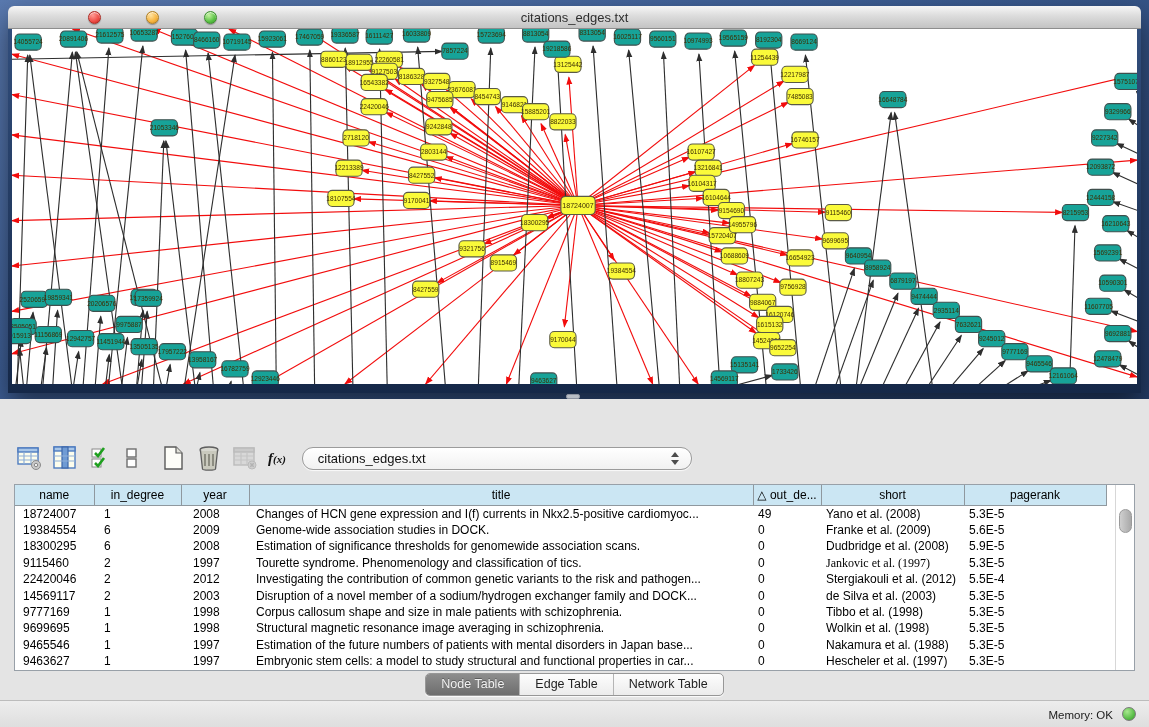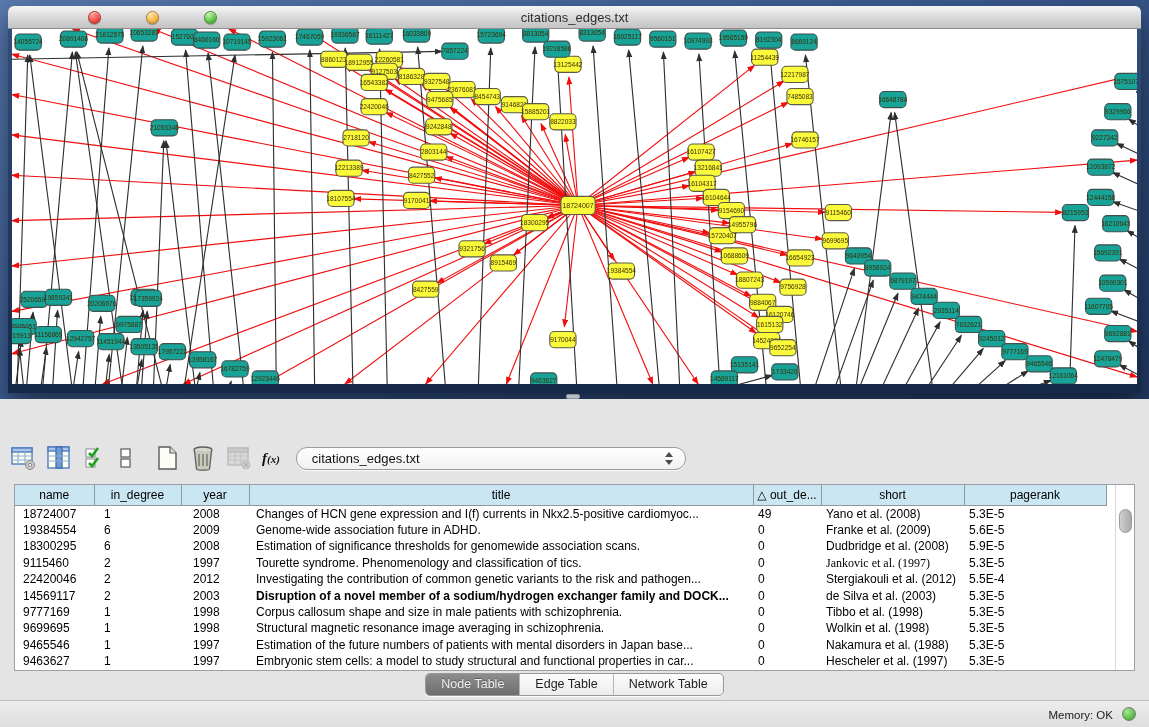--- a/index.html
+++ b/index.html
@@ -33,21 +33,21 @@
 
   
   #table-panel { position:absolute; left:0; top:399px; width:1149px; height:301px; background:#e4e4e4; }
   .panel-header { position:relative; height:30px;
     background:linear-gradient(#f7f7f7,#d9d9d9 70%,#cfcfcf);
     border-top:1px solid #97a0ad; border-bottom:1px solid #b5b5b5; }
   .panel-header .ph-title { line-height:29px; padding-left:12px; font-size:12px; color:#1c1c1c; }
   .ph-icons { position:absolute; right:10px; top:6px; display:flex; gap:12px; align-items:center; }
 
   .toolbar { position:absolute; left:0; top:30px; width:1149px; height:58px;
-    display:flex; align-items:center; padding-left:8px; }
+    display:flex; align-items:center; padding-left:14px; }
   .tb-icon { width:30px; height:30px; margin-right:6px; display:flex; align-items:center; justify-content:center; }
   .fx { font-family:"Liberation Serif", serif; font-style:italic; font-weight:bold;
     font-size:15px; color:#111; margin:0 4px 0 2px; }
   .combo { position:relative; width:390px; height:23px; margin-left:12px;
     border:1px solid #9b9b9b; border-radius:11px;
     background:linear-gradient(#ffffff,#f1f1f1); box-shadow:0 1px 1px rgba(255,255,255,.8); }
   .combo .cv { line-height:21px; padding-left:15px; font-size:13px; color:#111; }
   .combo .arrows { position:absolute; right:12px; top:4px; }
   .combo .arrows i { display:block; width:0; height:0; border-left:4px solid transparent; border-right:4px solid transparent; }
   .combo .arrows i.up { border-bottom:5px solid #4c4c4c; margin-bottom:3px; }
@@ -584,21 +584,21 @@
               <td style="padding-left: 12px;">2008</td>
               <td style="padding-left: 7px;">Changes of HCN gene expression and I(f) currents in Nkx2.5-positive cardiomyoc...</td>
               <td style="padding-left: 5px;">49</td>
               <td style="padding-left: 5px;">Yano et al. (2008)</td>
               <td style="padding-left: 5px;">5.3E-5</td>
             </tr>
             <tr>
               <td style="padding-left: 8px;">19384554</td>
               <td style="padding-left: 10px;">6</td>
               <td style="padding-left: 12px;">2009</td>
-              <td style="padding-left: 7px;">Genome-wide association future in ADHD.</td>
+              <td style="padding-left: 7px;">Genome-wide association studies in DOCK.</td>
               <td style="padding-left: 5px;">0</td>
               <td style="padding-left: 5px;">Franke et al. (2009)</td>
               <td style="padding-left: 5px;">5.6E-5</td>
             </tr>
             <tr>
               <td style="padding-left: 8px;">18300295</td>
               <td style="padding-left: 10px;">6</td>
               <td style="padding-left: 12px;">2008</td>
               <td style="padding-left: 7px;">Estimation of significance thresholds for genomewide association scans.</td>
               <td style="padding-left: 5px;">0</td>
@@ -620,21 +620,21 @@
               <td style="padding-left: 12px;">2012</td>
               <td style="padding-left: 7px;">Investigating the contribution of common genetic variants to the risk and pathogen...</td>
               <td style="padding-left: 5px;">0</td>
               <td style="padding-left: 5px;">Stergiakouli et al. (2012)</td>
               <td style="padding-left: 5px;">5.5E-4</td>
             </tr>
             <tr>
               <td style="padding-left: 8px;">14569117</td>
               <td style="padding-left: 10px;">2</td>
               <td style="padding-left: 12px;">2003</td>
-              <td style="padding-left: 7px; font-weight: bold;">Disruption of a novel member of a sodium/hydrogen exchanger family and DOCK...</td>
+              <td style="padding-left: 7px;">Disruption of a novel member of a sodium/hydrogen exchanger family and DOCK...</td>
               <td style="padding-left: 5px;">0</td>
               <td style="padding-left: 5px;">de Silva et al. (2003)</td>
               <td style="padding-left: 5px;">5.3E-5</td>
             </tr>
             <tr>
               <td style="padding-left: 8px;">9777169</td>
               <td style="padding-left: 10px;">1</td>
               <td style="padding-left: 12px;">1998</td>
               <td style="padding-left: 7px;">Corpus callosum shape and size in male patients with schizophrenia.</td>
               <td style="padding-left: 5px;">0</td>

